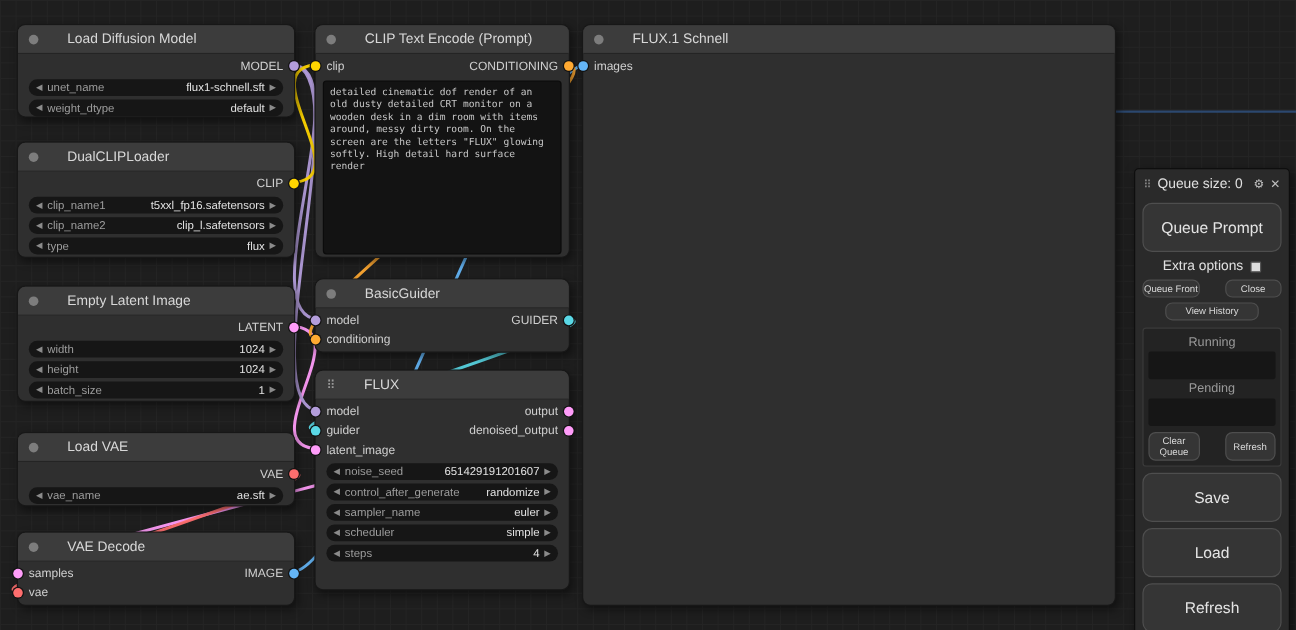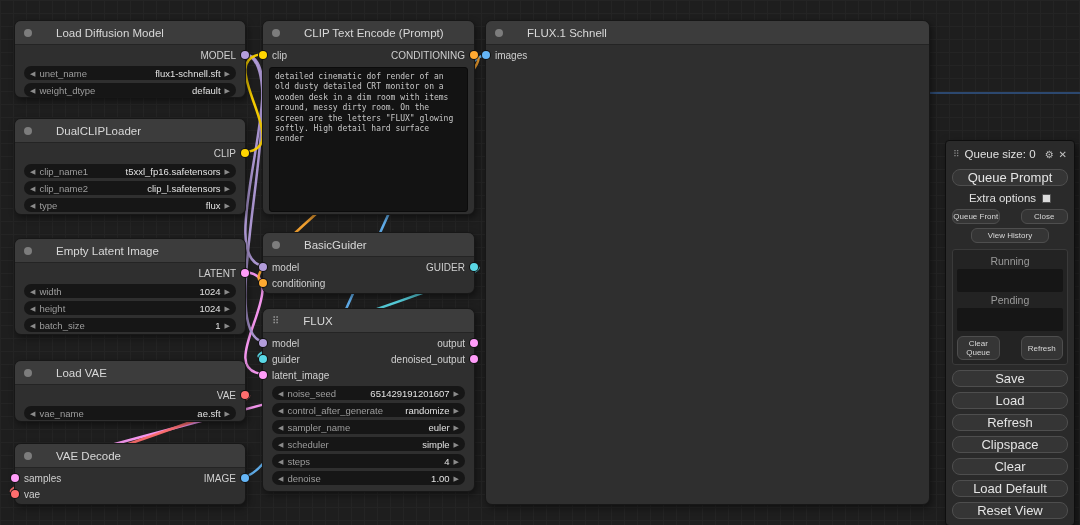--- a/index.html
+++ b/index.html
@@ -33,21 +33,21 @@
               overflow:hidden;white-space:pre-wrap}
 
   #queue-panel{position:absolute;left:945px;top:140px;width:130px;background:#2a2a2a;border:1px solid #0e0e0e;
                border-radius:4px;padding:6px;box-shadow:3px 4px 10px rgba(0,0,0,.5);color:#ddd}
   .qp-header{display:flex;align-items:center;gap:5px;font-size:11.5px;padding:1px 1px 4px}
   .qp-header .drag{color:#8a8a8a;font-size:9px}
   .qp-header .title{flex:1;color:#e0e0e0}
   .qp-header .hicon{color:#c0c0c0;font-size:10px;cursor:pointer}
   button{font-family:inherit}
   .qp-btn{display:block;width:100%;background:#353535;border:1px solid #4e4e4e;border-radius:8px;color:#e4e4e4;
-          text-align:center;font-size:13px;padding:0 0;margin-top:5px;cursor:pointer}
+          text-align:center;font-size:13px;padding:12px 0;margin-top:5px;cursor:pointer}
   .qp-extra{display:flex;align-items:center;justify-content:center;gap:6px;margin-top:6px;font-size:11.5px;color:#e0e0e0}
   .qp-check{width:9px;height:9px;background:#dcdcdc;border-radius:1px;border:1px solid #555}
   .qp-row{display:flex;gap:21px;margin-top:5px}
   .qp-small{flex:1;background:#353535;border:1px solid #4e4e4e;border-radius:6px;color:#d8d8d8;font-size:8px;
             padding:2px 0;text-align:center;cursor:pointer}
   .qp-center{display:flex;justify-content:center;margin-top:4px}
   .qp-center .qp-small{flex:none;width:78px}
   .qp-list{margin-top:6px;border:1px solid #3a3a3a;background:#232323;border-radius:3px;padding:3px 4px 4px}
   .qp-list-label{text-align:center;color:#9a9a9a;font-size:10.5px;padding:2px 0}
   .qp-list-box{background:#161616;height:23px;border-radius:2px}
@@ -310,26 +310,20 @@
         <span class="wname">scheduler</span>
         <span class="wval">simple</span>
         <span class="arrow">▶</span>
       </div>
       <div class="widget">
         <span class="arrow">◀</span>
         <span class="wname">steps</span>
         <span class="wval">4</span>
         <span class="arrow">▶</span>
       </div>
-      <div class="widget">
-        <span class="arrow">◀</span>
-        <span class="wname">denoise</span>
-        <span class="wval">1.00</span>
-        <span class="arrow">▶</span>
-      </div>
     </div>
   </div>
 
   <div class="node" style="left:485px;top:20px;width:445px;height:485px">
     <div class="node-title">
       <span class="tdot"></span>
       <span>FLUX.1 Schnell</span>
     </div>
     <div class="node-body">
       <div class="port-row">

